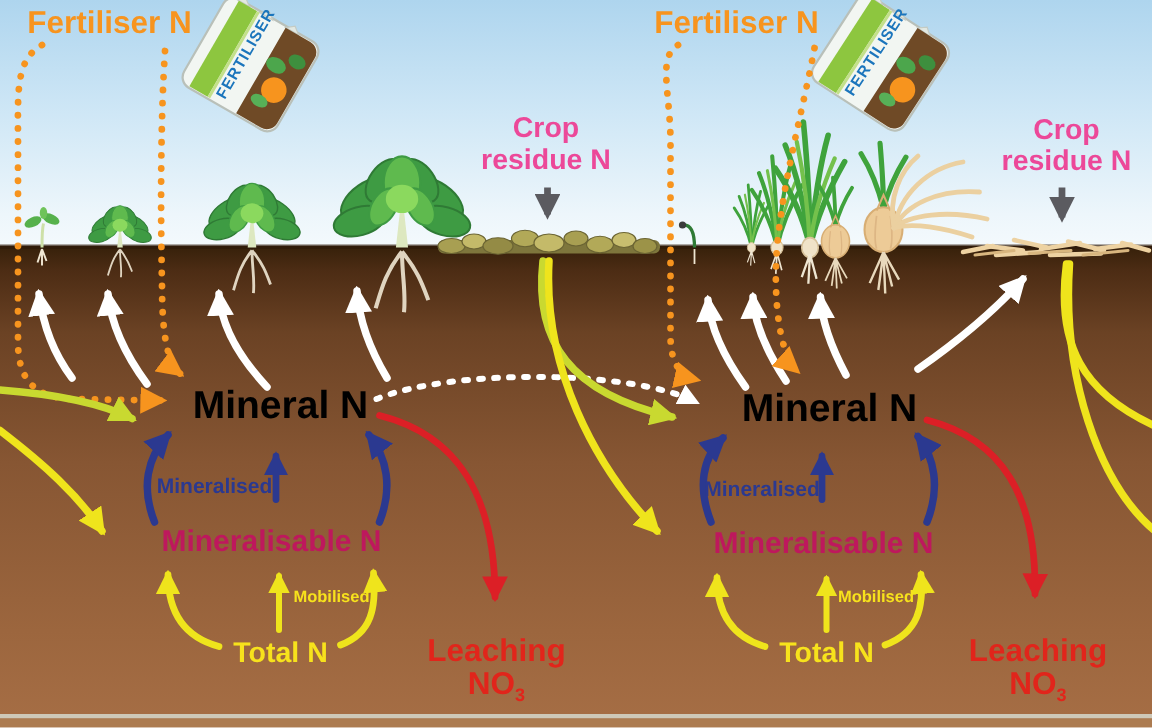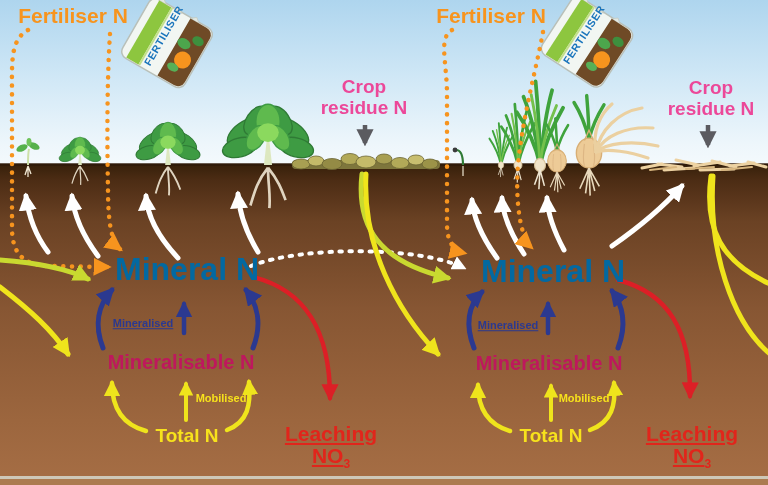--- a/index.html
+++ b/index.html
@@ -3,26 +3,26 @@
 <meta charset="utf-8">
 <style>
   html,body{margin:0;padding:0;background:#fff;}
   .stage{position:relative;width:768px;height:485px;overflow:hidden;
          font-family:"Liberation Sans",sans-serif;}
   .stage svg{position:absolute;left:0;top:0;}
   .lbl{position:absolute;transform:translate(-50%,-50%);font-weight:bold;
        white-space:nowrap;text-align:center;line-height:1.05;}
   .fert{font-size:21px;color:#F7941E;}
   .crop{font-size:19px;line-height:20.5px;color:#ec4899;}
-  .mineral{font-size:32px;color:#0369a1;}
+  .mineral{font-size:26px;color:#000000;}
   .mineralisable{font-size:20px;color:#be185d;}
   .total{font-size:19px;color:#F7E21C;}
-  .tiny-blue{font-size:11px;color:#2B3990;text-decoration:underline;}
+  .tiny-blue{font-size:14px;color:#2B3990;}
   .tiny-yellow{font-size:11px;color:#F7E21C;}
-  .leach{font-size:21px;line-height:22px;color:#E1251B;text-decoration:underline;}
+  .leach{font-size:21px;line-height:22px;color:#E1251B;}
   .leach .sub{font-size:12px;vertical-align:-5px;}
 </style>
 </head>
 <body>
 
 <div class="stage">
 
 <svg width="768" height="485" viewBox="0 0 768 485">
   <defs>
     <linearGradient id="sky" x1="0" y1="0" x2="0" y2="1">

